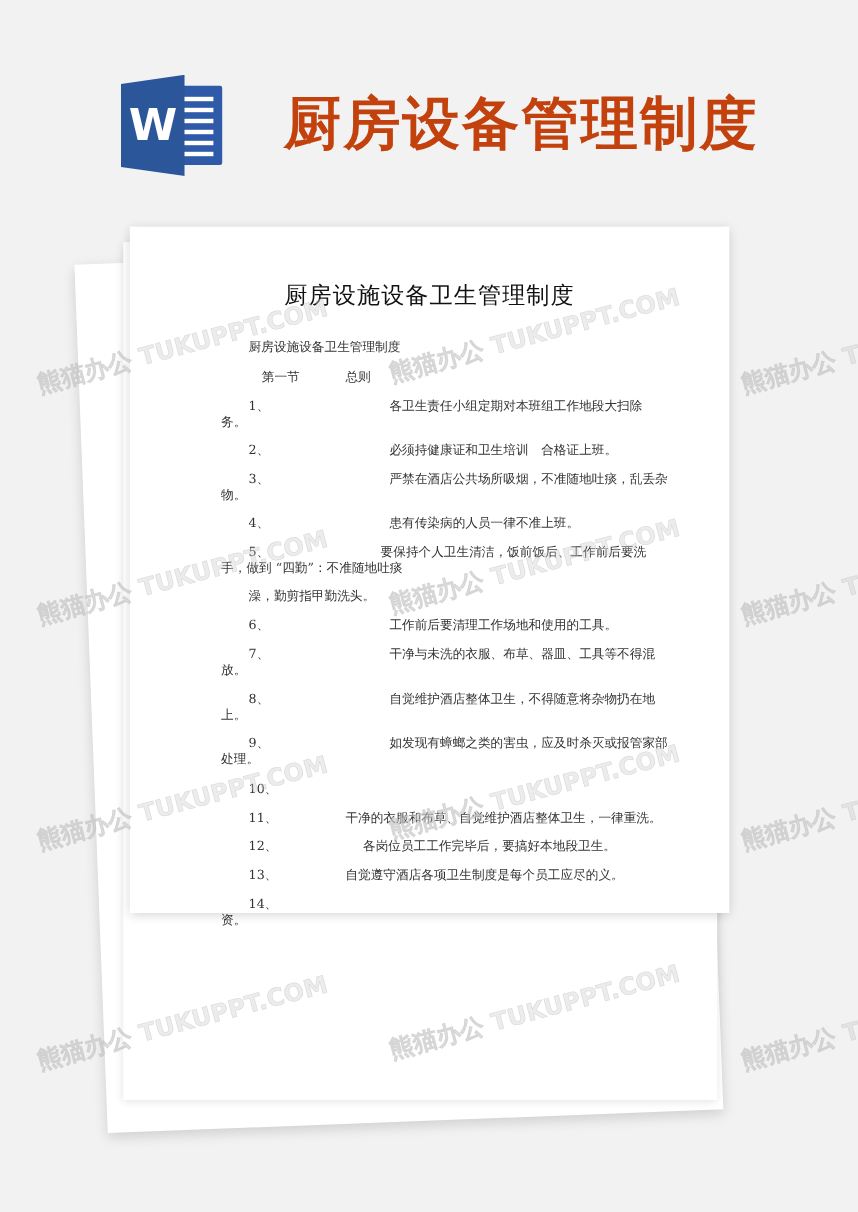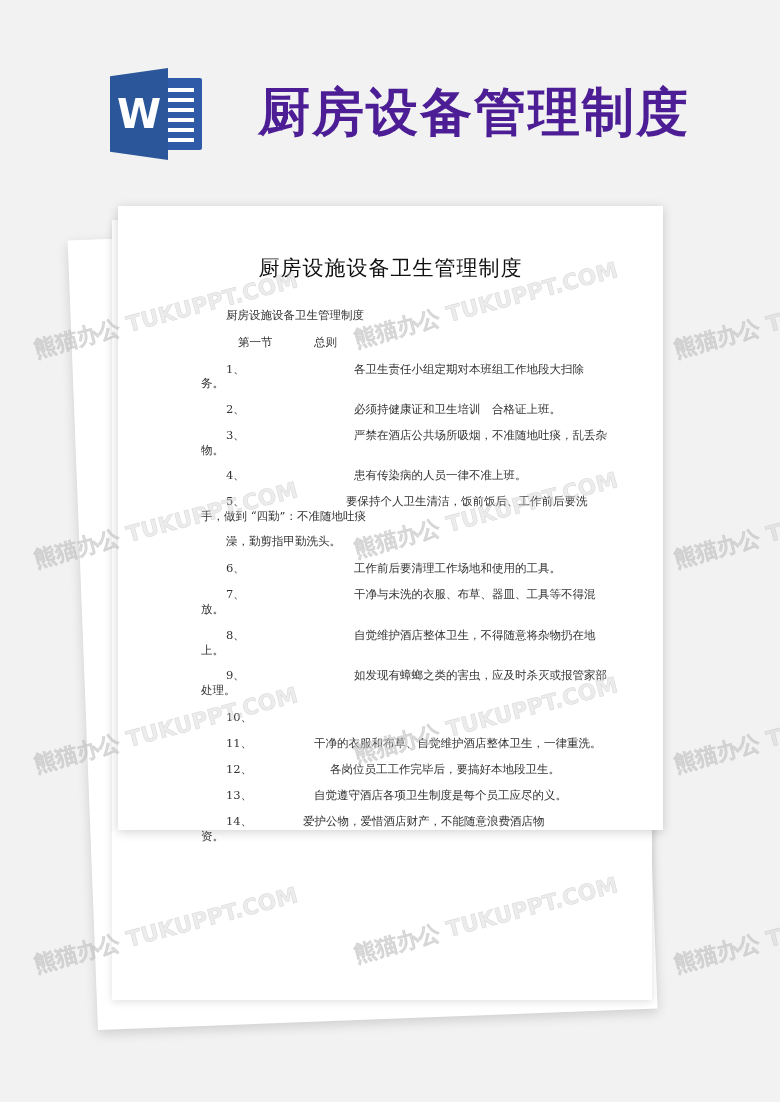--- a/index.html
+++ b/index.html
@@ -26,21 +26,21 @@
     background: #2b579a;
     clip-path: polygon(0 9%, 100% 0, 100% 100%, 0 91%);
     display: flex; align-items: center; justify-content: center;
   }
   .word-icon .front span {
     color: #fff; font-family: "DejaVu Sans", "Liberation Sans", sans-serif;
     font-weight: bold; font-size: 40px;
   }
   .banner-title {
     margin-left: 50px;
-    font-size: 52px; font-weight: bold; color: #4c1d95;
+    font-size: 52px; font-weight: bold; color: #c2410c;
     letter-spacing: 2px;
     font-family: "DejaVu Serif", "Liberation Serif", serif;
   }
   .page-back {
     position: absolute; left: 98px; top: 240px; width: 560px; height: 790px;
     background: #fff;
     transform: rotate(-2.2deg);
     transform-origin: left bottom;
     box-shadow: 0 4px 12px rgba(0,0,0,0.15);
   }
@@ -138,21 +138,20 @@
   <div class="line" style="left:108px; top:530px">11、</div>
   <div class="line" style="left:196px; top:530px">干净的衣服和布草、自觉维护酒店整体卫生，一律重洗。</div>
 
   <div class="line" style="left:108px; top:556px">12、</div>
   <div class="line" style="left:212px; top:556px">各岗位员工工作完毕后，要搞好本地段卫生。</div>
 
   <div class="line" style="left:108px; top:582px">13、</div>
   <div class="line" style="left:196px; top:582px">自觉遵守酒店各项卫生制度是每个员工应尽的义。</div>
 
   <div class="line" style="left:108px; top:608px">14、</div>
-  <div class="line" style="left:185px; top:608px">爱护公物，爱惜酒店财产，不能随意浪费酒店物</div>
   <div class="line" style="left:83px; top:623px">资。</div>
 </div>
 
 <div class="watermark" style="left:30px; top:300px">熊猫办公 TUKUPPT.COM</div>
 <div class="watermark" style="left:350px; top:290px">熊猫办公 TUKUPPT.COM</div>
 <div class="watermark" style="left:30px; top:510px">熊猫办公 TUKUPPT.COM</div>
 <div class="watermark" style="left:350px; top:500px">熊猫办公 TUKUPPT.COM</div>
 <div class="watermark" style="left:30px; top:715px">熊猫办公 TUKUPPT.COM</div>
 <div class="watermark" style="left:350px; top:705px">熊猫办公 TUKUPPT.COM</div>
 <div class="watermark" style="left:30px; top:915px">熊猫办公 TUKUPPT.COM</div>

